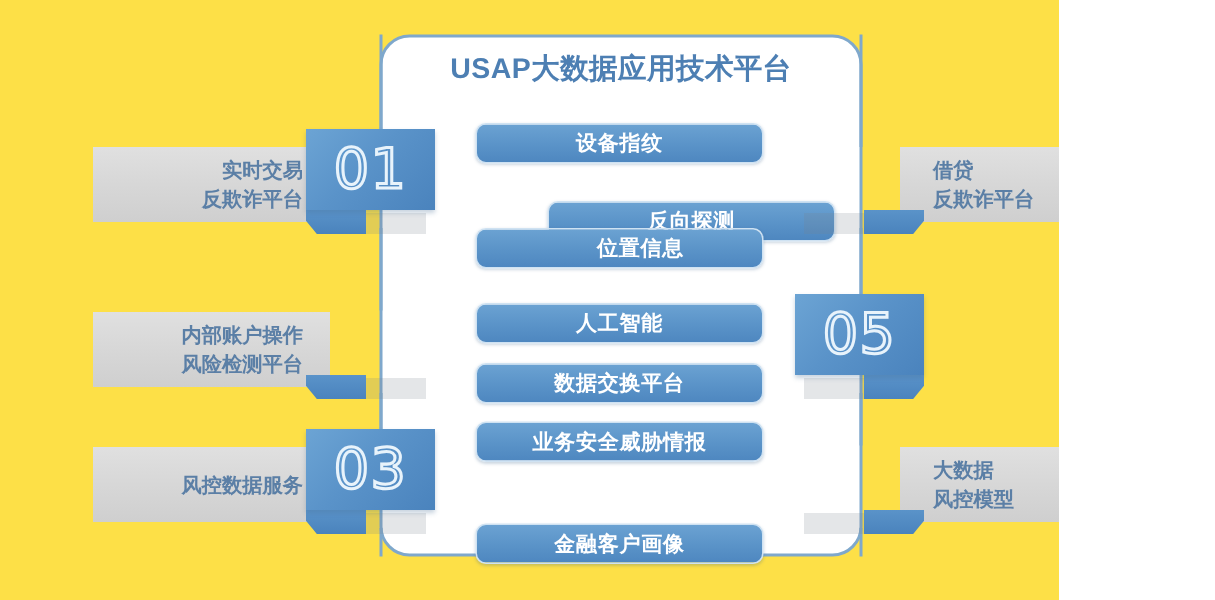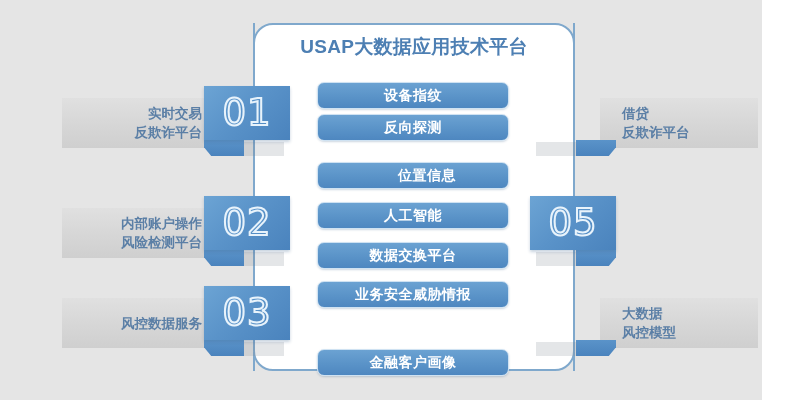--- a/index.html
+++ b/index.html
@@ -5,23 +5,23 @@
   html, body {
     margin: 0;
     padding: 0;
     background: #ffffff;
   }
   body {
     font-family: "Liberation Sans", "DejaVu Sans", sans-serif;
   }
   #canvas {
     position: relative;
-    width: 762px;
+    width: 706px;
     height: 400px;
-    background: #e5e5e5;
+    background: #fde047;
     overflow: hidden;
   }
 
   
   #center-frame {
     position: absolute;
     left: 253px;
     top: 23px;
     width: 322px;
     height: 348px;
@@ -171,24 +171,24 @@
   <div class="connector" style="left:573px; top:23px;  height:75px;"></div>
   <div class="connector" style="left:573px; top:152px; height:55px;"></div>
   <div class="connector" style="left:573px; top:262px; height:35px;"></div>
   <div class="connector" style="left:573px; top:352px; height:19px;"></div>
 
   <div id="platform-title">USAP大数据应用技术平台</div>
 
   <div class="pill" style="top:82px;">
     <span>设备指纹</span>
   </div>
-  <div class="pill" style="top:114px;">
+  <div class="pill" style="top:134px;margin-left:48px;">
     <span>反向探测</span>
   </div>
-  <div class="pill" style="top:162px;padding-left:28px;">
+  <div class="pill" style="top:152px;padding-left:28px;">
     <span>位置信息</span>
   </div>
   <div class="pill" style="top:202px;">
     <span>人工智能</span>
   </div>
   <div class="pill" style="top:242px;">
     <span>数据交换平台</span>
   </div>
   <div class="pill" style="top:281px;">
     <span>业务安全威胁情报</span>
@@ -209,23 +209,20 @@
     </div>
   </div>
 
   <div class="side-item left" style="top:196px;">
     <div class="label-plate">
       <span class="label-text">内部账户操作
 风险检测平台</span>
     </div>
     <div class="tail-shadow"></div>
     <div class="ribbon-tail"></div>
-    <div class="ribbon">
-      <span class="ribbon-number">02</span>
-    </div>
   </div>
 
   <div class="side-item left" style="top:286px;">
     <div class="label-plate">
       <span class="label-text">风控数据服务</span>
     </div>
     <div class="tail-shadow"></div>
     <div class="ribbon-tail"></div>
     <div class="ribbon">
       <span class="ribbon-number">03</span>

